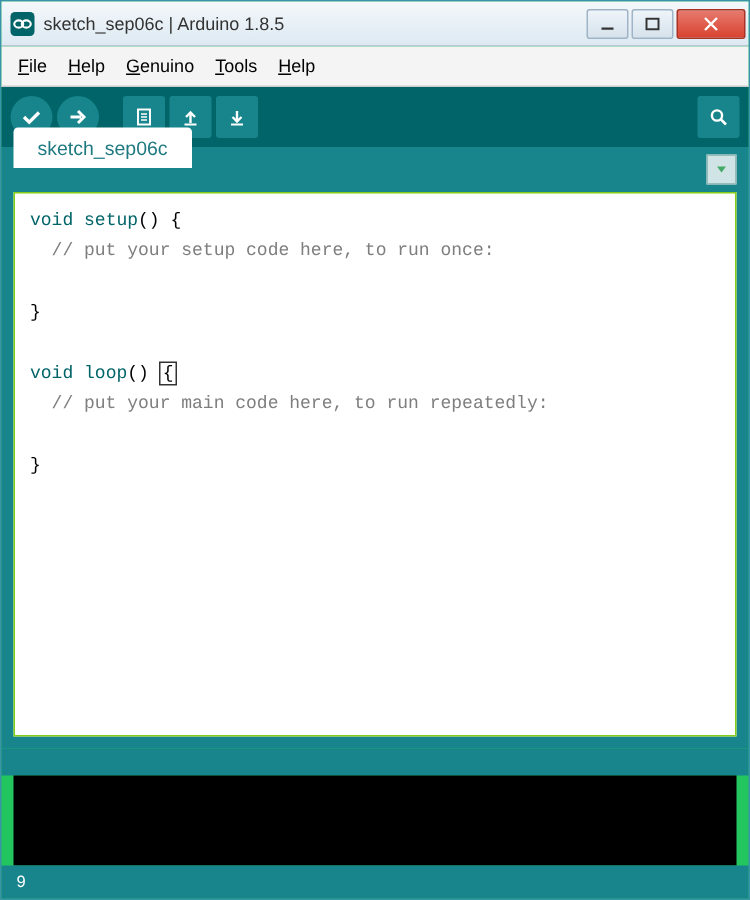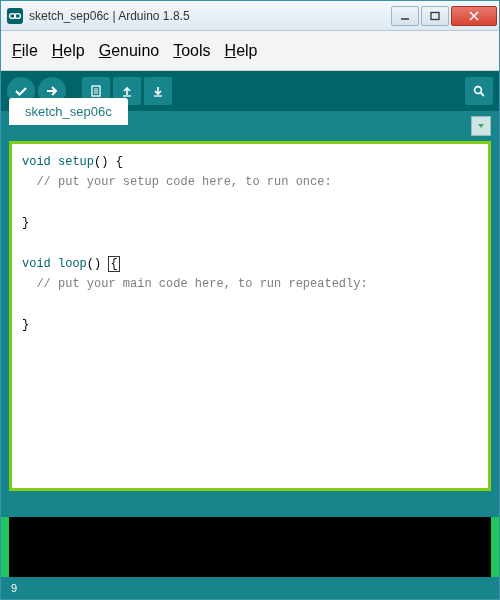--- a/index.html
+++ b/index.html
@@ -8,39 +8,39 @@
 
 .titlebar { height: 30px; background: linear-gradient(#f4f8fb, #dde9f2); display: flex; align-items: center; padding: 0 2px 0 6px; border-bottom: 1px solid #b8c8d4; }
 .titlebar-icon { width: 16px; height: 16px; background: #006468; border-radius: 3px; display: flex; align-items: center; justify-content: center; margin-right: 6px; color: #fff; font-size: 9px; font-weight: bold; }
 .titlebar-icon svg { width: 14px; height: 14px; }
 .titlebar-text { flex: 1; color: #333; font-size: 12px; }
 .winbtns { display: flex; gap: 0; }
 .winbtn { width: 28px; height: 20px; background: linear-gradient(#eef4f9,#d6e2ec); border: 1px solid #9fb4c6; border-radius: 2px; display: flex; align-items: center; justify-content: center; margin-left: 2px; cursor: pointer; }
 .winbtn.close { width: 46px; background: linear-gradient(#e67a6f,#d94330); border-color: #a83226; color: #fff; }
 .winbtn svg { width: 10px; height: 10px; }
 
-.menubar { height: 40px; background: #f4f4f4; display: flex; align-items: center; padding: 0 4px; border-bottom: 1px solid #ccc; font-size: 16px; }
+.menubar { height: 27px; background: #f4f4f4; display: flex; align-items: center; padding: 0 4px; border-bottom: 1px solid #ccc; font-size: 12px; }
 .menuitem { padding: 2px 7px; cursor: pointer; text-decoration: underline; text-decoration-color: transparent; }
 .menuitem::first-letter { text-decoration: underline; }
 
 .toolbar { height: 40px; background: #006468; display: flex; align-items: center; padding: 0 6px; gap: 3px; }
 .tbtn { width: 28px; height: 28px; background: #17858b; border-radius: 3px; display: flex; align-items: center; justify-content: center; cursor: pointer; }
 .tbtn.round { border-radius: 14px; }
 .tbtn svg { width: 16px; height: 16px; fill: #fff; stroke: #fff; }
 .tbtn.sq { background: #17858b; border-radius: 2px; }
 .tbtn.sq svg { width: 14px; height: 14px; }
 .toolbar-spacer { flex: 1; }
 
 .teal-strip { background: #17858b; height: 30px; display: flex; align-items: flex-end; padding: 0 8px; position: relative; }
 .tab { background: #fff; color: #1e7a80; padding: 6px 16px; font-size: 13px; border-radius: 3px 3px 0 0; margin-bottom: 16px; cursor: pointer; }
 .dropdown-btn { position: absolute; right: 8px; top: 5px; width: 20px; height: 20px; background: #d0e4e6; border: 1px solid #9bb; display: flex; align-items: center; justify-content: center; cursor: pointer; }
 .dropdown-btn svg { width: 8px; height: 8px; }
 
 .main { flex: 1; display: flex; flex-direction: column; background: #17858b; padding: 0 8px 8px 8px; min-height: 0; }
-.editor { flex: 1; background: #fff; padding: 8px 10px; font-family: "Courier New", monospace; font-size: 12px; line-height: 1.7; color: #000; overflow: auto; border: 3px solid #84cc16; }
+.editor { flex: 1; background: #fff; padding: 8px 10px; font-family: "Courier New", monospace; font-size: 12px; line-height: 1.7; color: #000; overflow: auto; border: 1px solid #84cc16; }
 .editor .kw { color: #006468; }
 .editor .fn { color: #006468; }
 .editor .cm { color: #7e7e7e; }
 .cursor-box { border: 1px solid #333; padding: 0 1px; }
 
 .msgbar { height: 18px; background: #17858b; }
 .console { height: 60px; background: #000; margin: 0 8px; }
 
 .statusbar { height: 22px; background: #17858b; color: #fff; display: flex; align-items: center; padding: 0 10px; font-size: 11px; }
 .status-right { margin-left: auto; }

